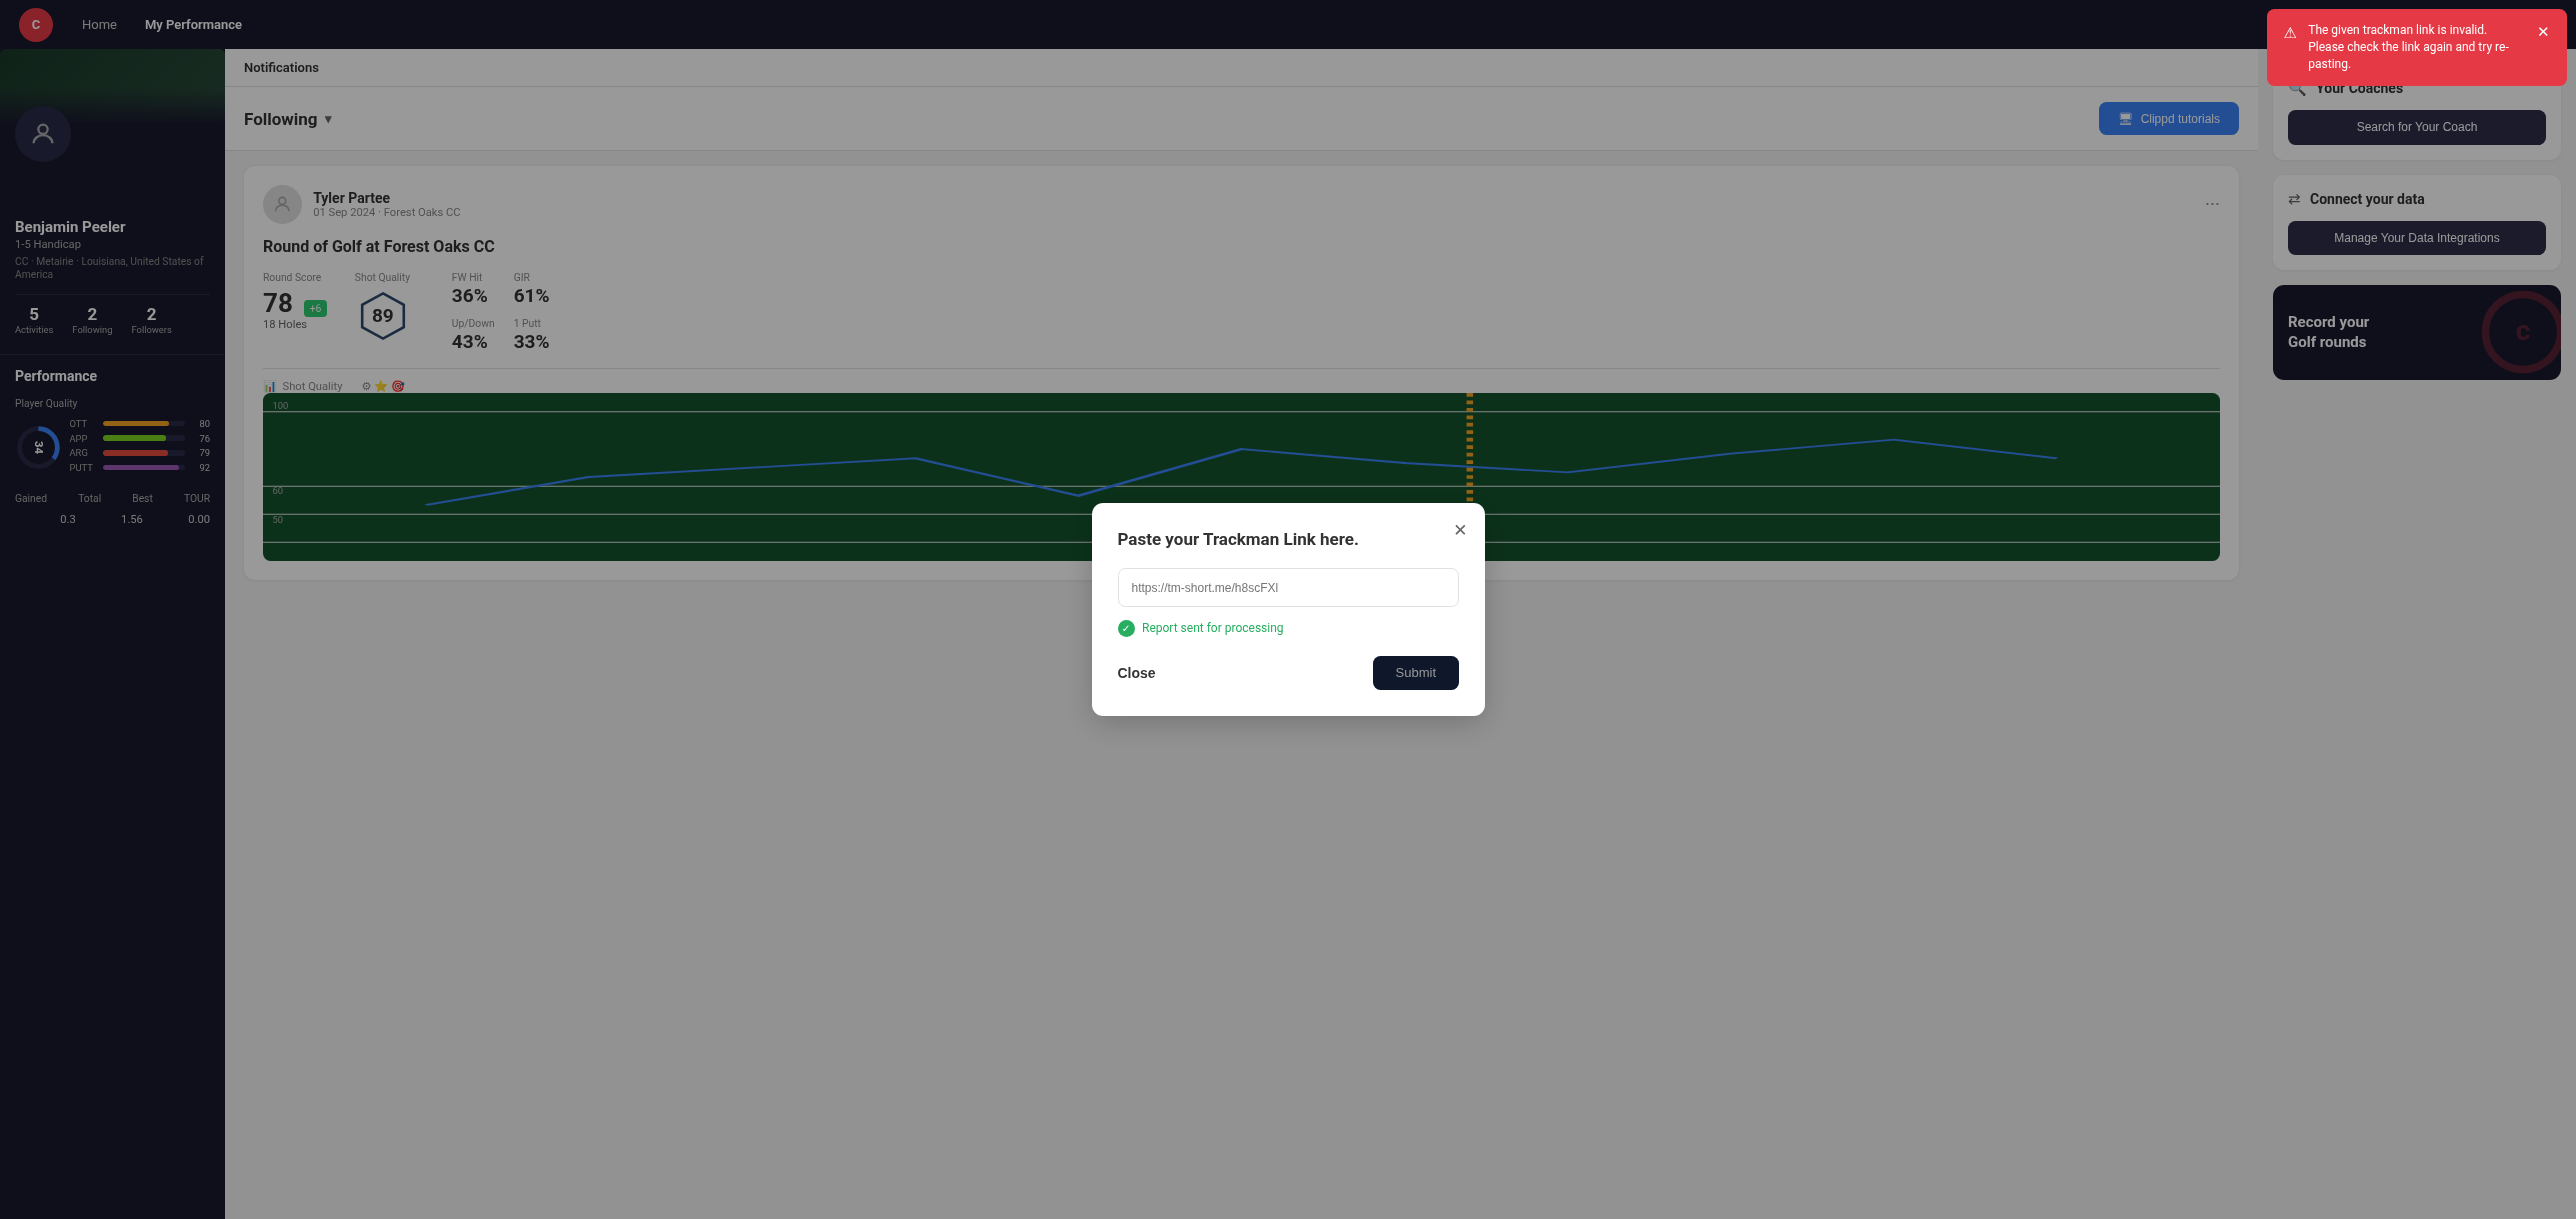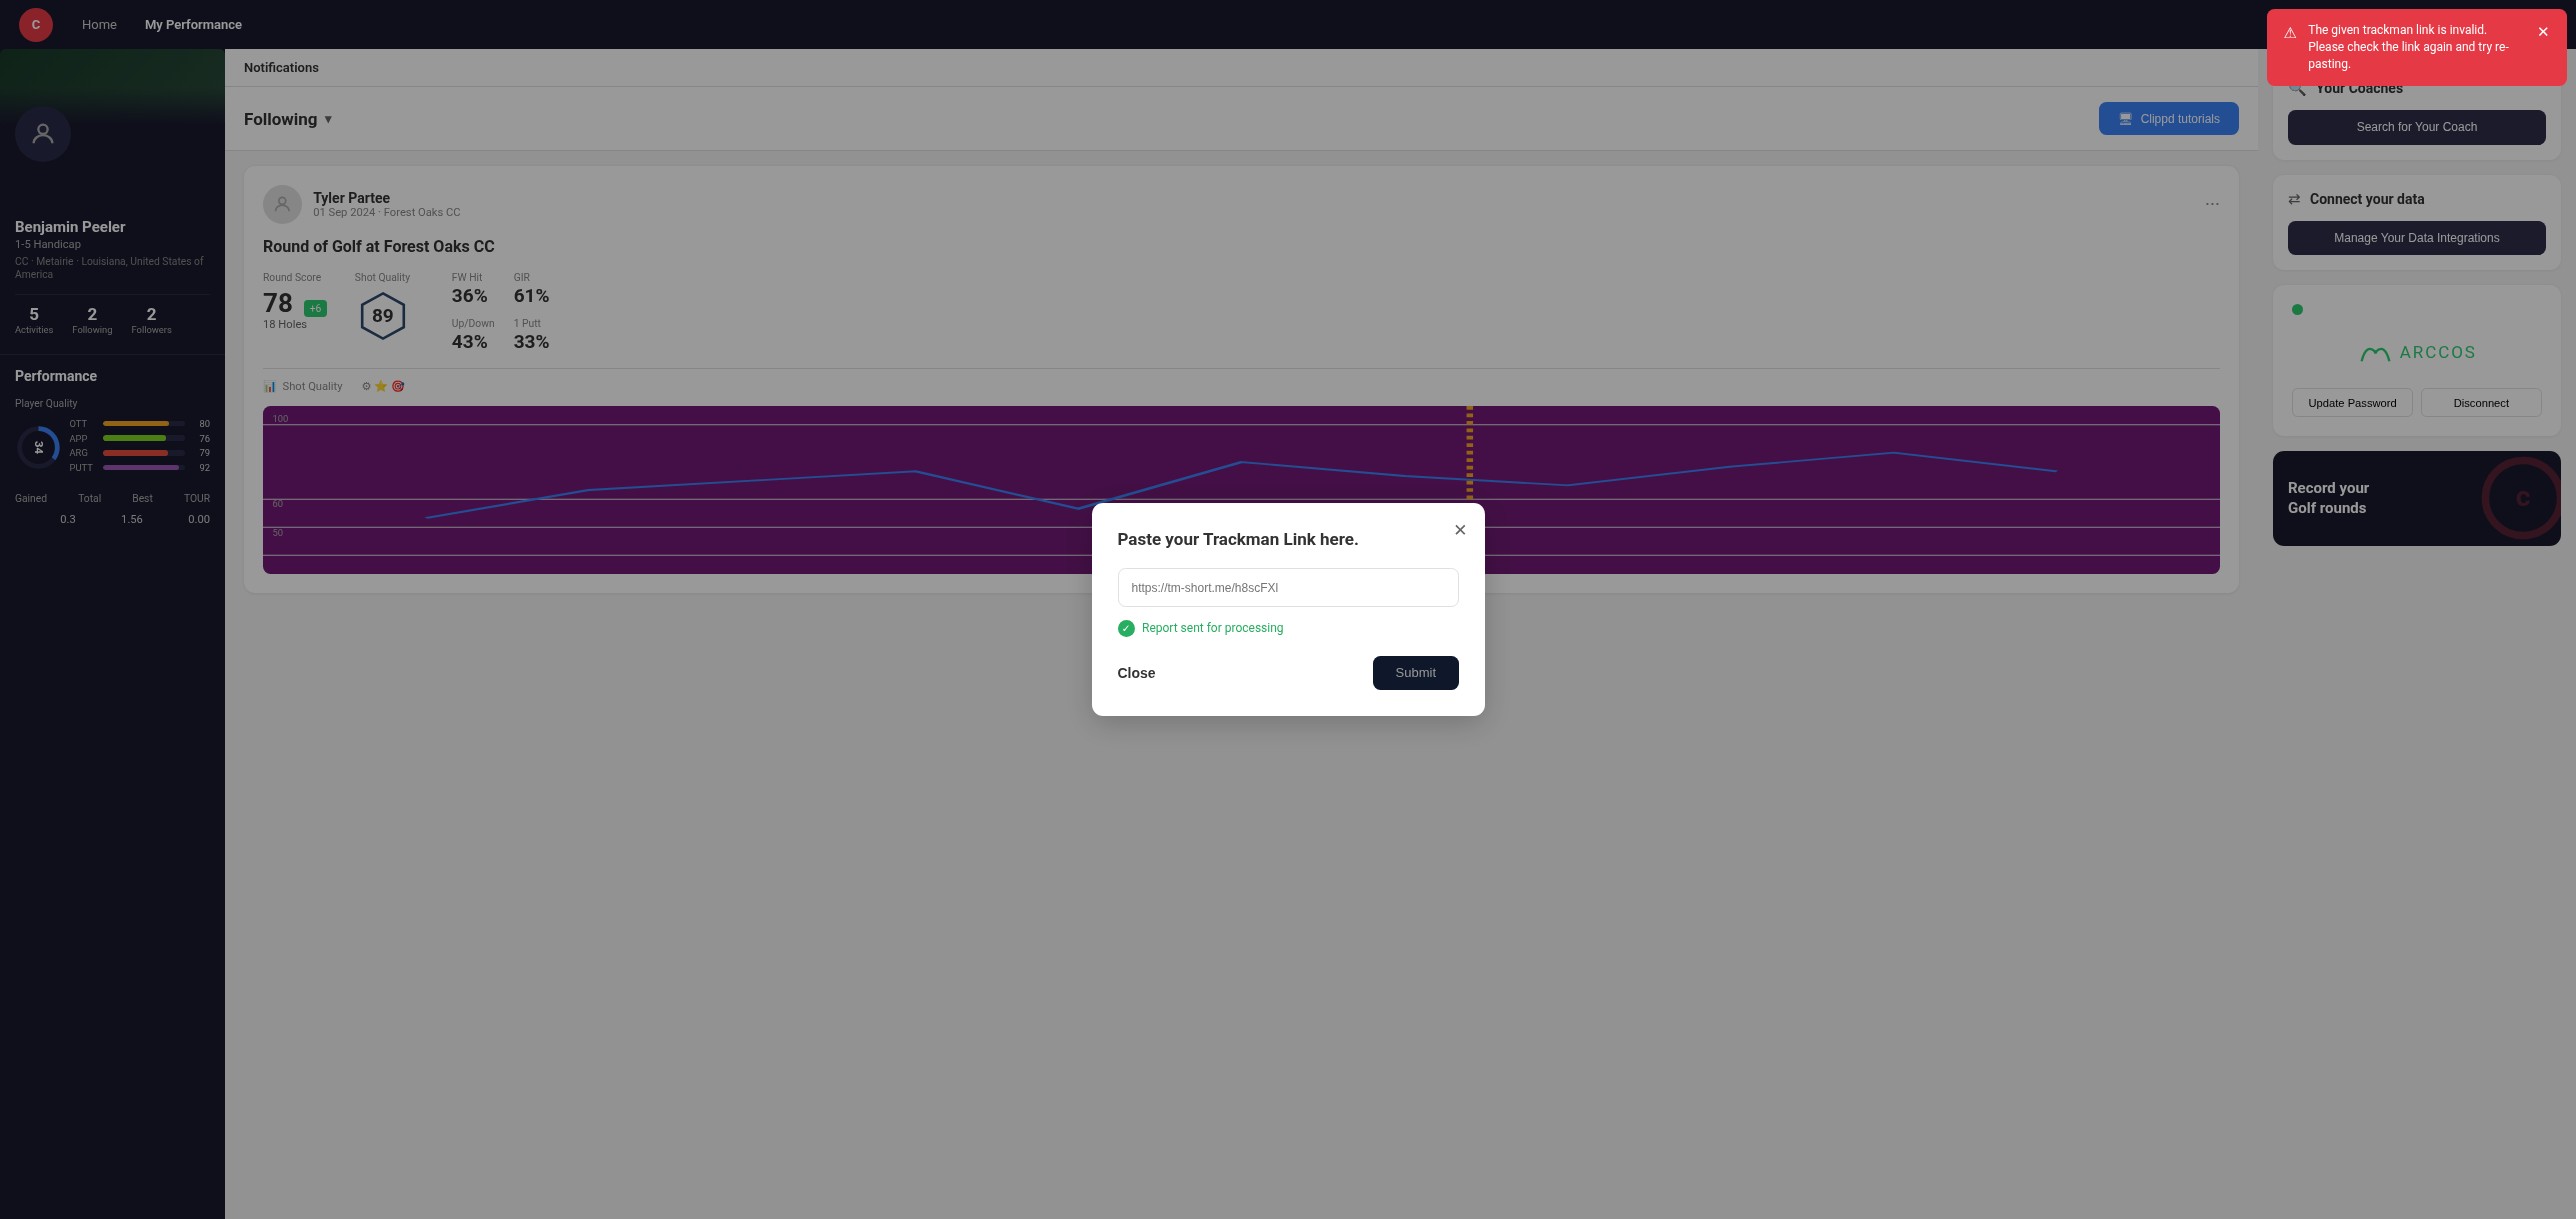--- a/index.html
+++ b/index.html
@@ -140,21 +140,21 @@
     .modal-title { font-size: 17px; font-weight: 700; margin-bottom: 19px; }
     .modal-close { position: absolute; top: 17px; right: 17px; cursor: pointer; font-size: 17px; color: #666; background: none; border: none; }
     .modal-input { width: 100%; border: 0.9px solid #e0e0e0; border-radius: 7.5px; padding: 11.2px 13px; font-size: 12px; color: #999; margin-bottom: 13px; outline: none; }
     .modal-success { display: flex; align-items: center; gap: 7.5px; font-size: 12px; color: #27ae60; margin-bottom: 19px; }
     .success-icon { width: 17px; height: 17px; background: #27ae60; border-radius: 50%; display: flex; align-items: center; justify-content: center; color: #fff; font-size: 10.3px; }
     .modal-footer { display: flex; justify-content: space-between; align-items: center; }
     .close-btn { background: none; border: none; font-size: 14px; font-weight: 600; cursor: pointer; color: #333; }
     .submit-btn { background: #0f172a; color: #999; border: none; padding: 9.4px 22.5px; border-radius: 7.5px; font-size: 13px; cursor: not-allowed; text-align: right; }
 
     
-    .chart-area { height: 168px; background: #701a75; border-radius: 7.5px; margin-top: 13px; position: relative; overflow: hidden; }
+    .chart-area { height: 168px; background: #14532d; border-radius: 7.5px; position: relative; overflow: hidden; }
     .chart-label { position: absolute; font-size: 9.4px; color: #aaa; left: 9.4px; }
   </style>
 </head>
 <body>
 
 <nav class="top-nav">
   <div class="nav-logo">C</div>
   <div class="nav-links">
     <span class="nav-link">Home</span>
     <span class="nav-link active">My Performance</span>
@@ -374,38 +374,20 @@
     </div>
 
     <div class="right-card">
       <div class="right-card-header">
         <span class="right-card-icon">⇄</span>
         <span class="right-card-title">Connect your data</span>
       </div>
       <button class="dark-btn">Manage Your Data Integrations</button>
     </div>
 
-    <div class="arccos-card">
-      <div style="display:flex;align-items:center;gap:9.4px;margin-bottom:13px;width:100%;">
-        <div class="arccos-status">
-          <div class="status-dot"></div>
-        </div>
-      </div>
-      <div style="font-size:24px;letter-spacing:2.8px;color:#2ecc71;font-weight:300;display:flex;align-items:center;gap:5.6px;margin-bottom:9.4px;">
-        <svg width="37" height="28" viewBox="0 0 40 30">
-          <path d="M5,25 Q10,5 20,15 Q30,5 35,25" fill="none" stroke="#2ecc71" stroke-width="2.5"></path>
-          <circle cx="20" cy="15" r="2" fill="#2ecc71"></circle>
-        </svg>
-        <span style="font-size:17px;font-weight:400;letter-spacing:1.9px;">ARCCOS</span>
-      </div>
-      <div class="arccos-btns">
-        <button class="arccos-btn">Update Password</button>
-        <button class="arccos-btn">Disconnect</button>
-      </div>
-    </div>
 
     <div class="record-card">
       <div class="record-text">
         <div class="record-title">Record your<br>Golf rounds</div>
       </div>
       <div class="record-logo" style="position:absolute;right:-9.4px;bottom:-9.4px;">
         <svg width="94" height="94" viewBox="0 0 100 100" opacity="0.3" style="font-size:50px">
           <circle cx="50" cy="50" r="40" fill="none" stroke="#e63946" stroke-width="8"></circle>
           <text x="50" y="58" text-anchor="middle" font-size="30" fill="#e63946" font-weight="bold">c</text>
         </svg>

